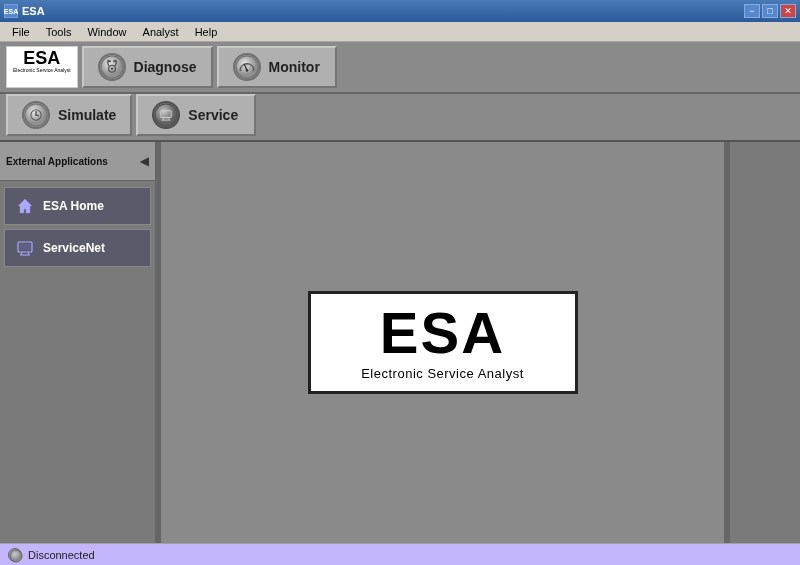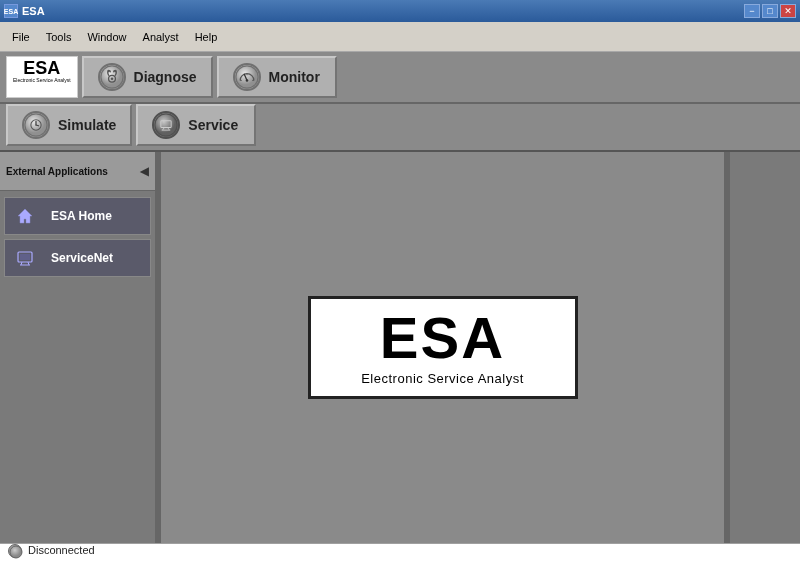--- a/index.html
+++ b/index.html
@@ -59,21 +59,21 @@
       cursor: pointer;
       display: flex;
       align-items: center;
       justify-content: center;
     }
     .title-btn.close { background: #cc4444; }
 
     
     .menu-bar {
       background: #d4d0c8;
-      height: 30px;
+      height: 20px;
       display: flex;
       align-items: center;
       padding: 0 4px;
       border-bottom: 1px solid #a8a8a8;
       flex-shrink: 0;
     }
     .menu-item {
       padding: 2px 8px;
       font-size: 11px;
       color: #000;
@@ -152,21 +152,21 @@
     }
     .sidebar-items {
       padding: 6px 4px;
       display: flex;
       flex-direction: column;
       gap: 4px;
     }
     .sidebar-item {
       display: flex;
       align-items: center;
-      gap: 16px;
+      gap: 8px;
       background: #5a5a6a;
       border: 1px solid #888;
       padding: 8px 10px;
       cursor: pointer;
       color: white;
       font-size: 12px;
       font-weight: bold;
     }
     .sidebar-item-icon {
       width: 20px;
@@ -242,23 +242,24 @@
       color: #000;
       line-height: 1;
     }
     .esa-logo-small-sub {
       font-size: 5px;
       color: #000;
     }
 
     
     .status-bar {
-      background: #ffffff;
+      background: #c4b5fd;
       height: 22px;
       display: flex;
+      align-items: center;
       padding: 0 8px;
       border-top: 1px solid #a0a0a0;
       gap: 6px;
       flex-shrink: 0;
     }
     .status-icon {
       width: 14px;
       height: 14px;
       border-radius: 50%;
       background: radial-gradient(circle, #cccccc, #888888);

